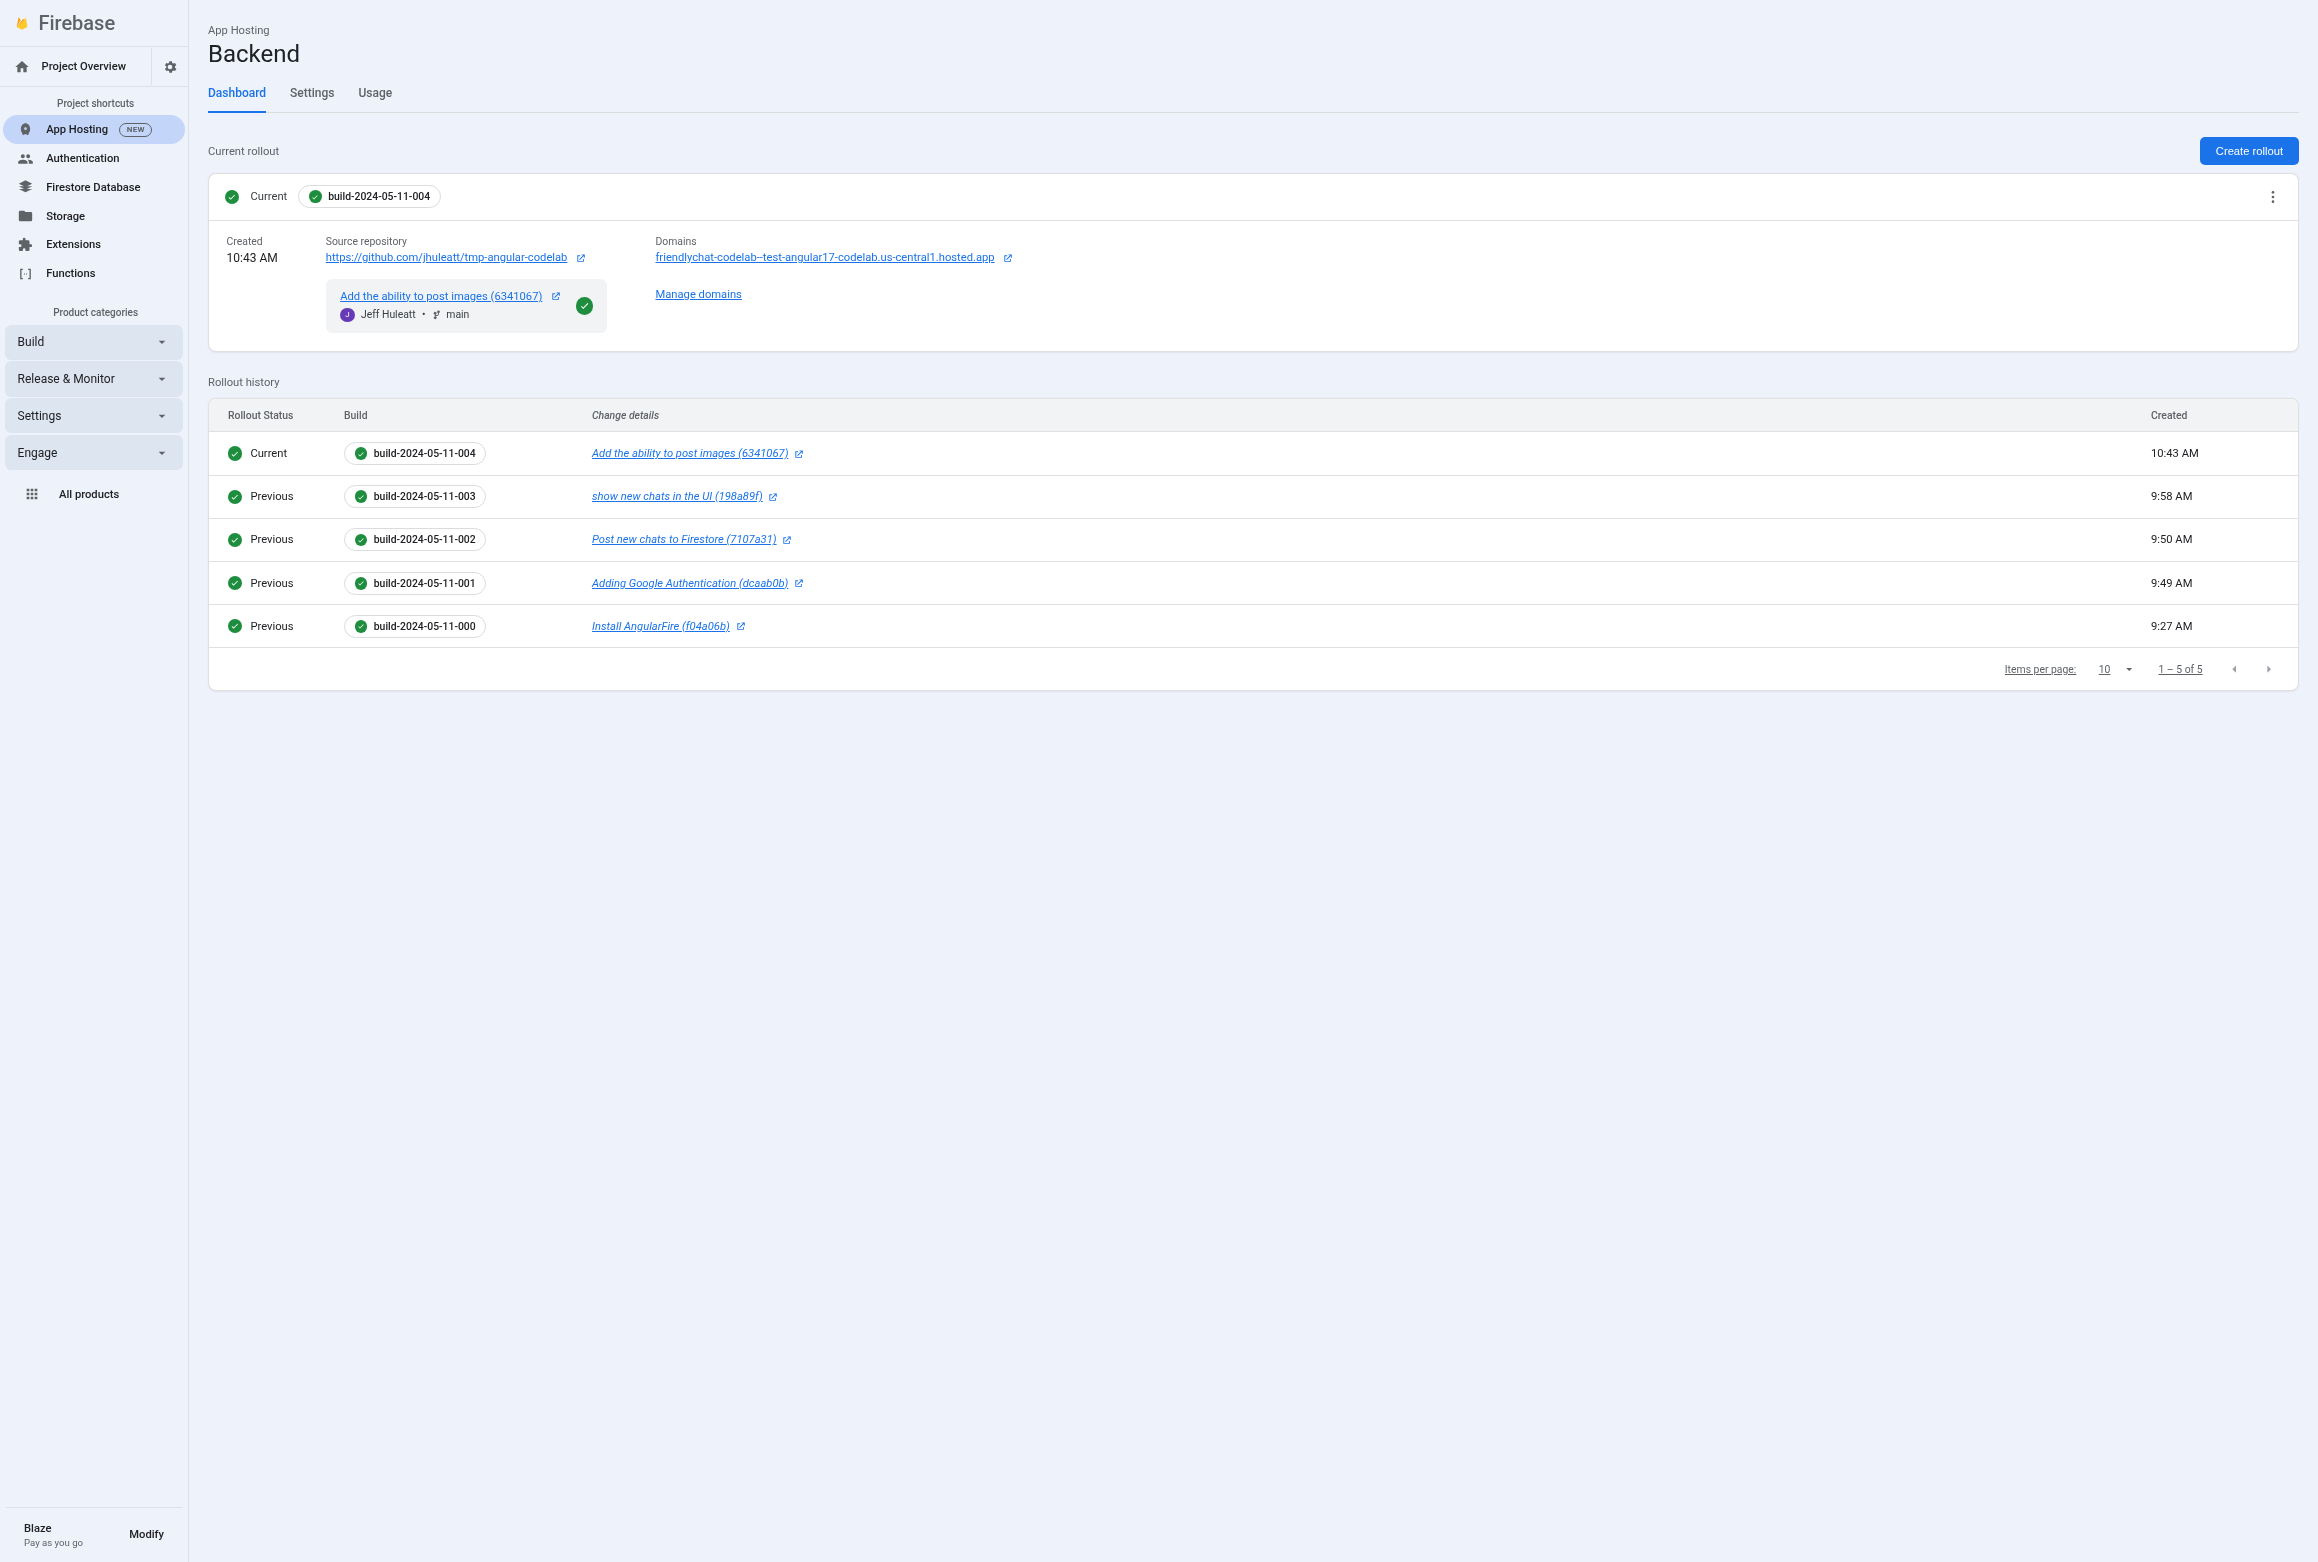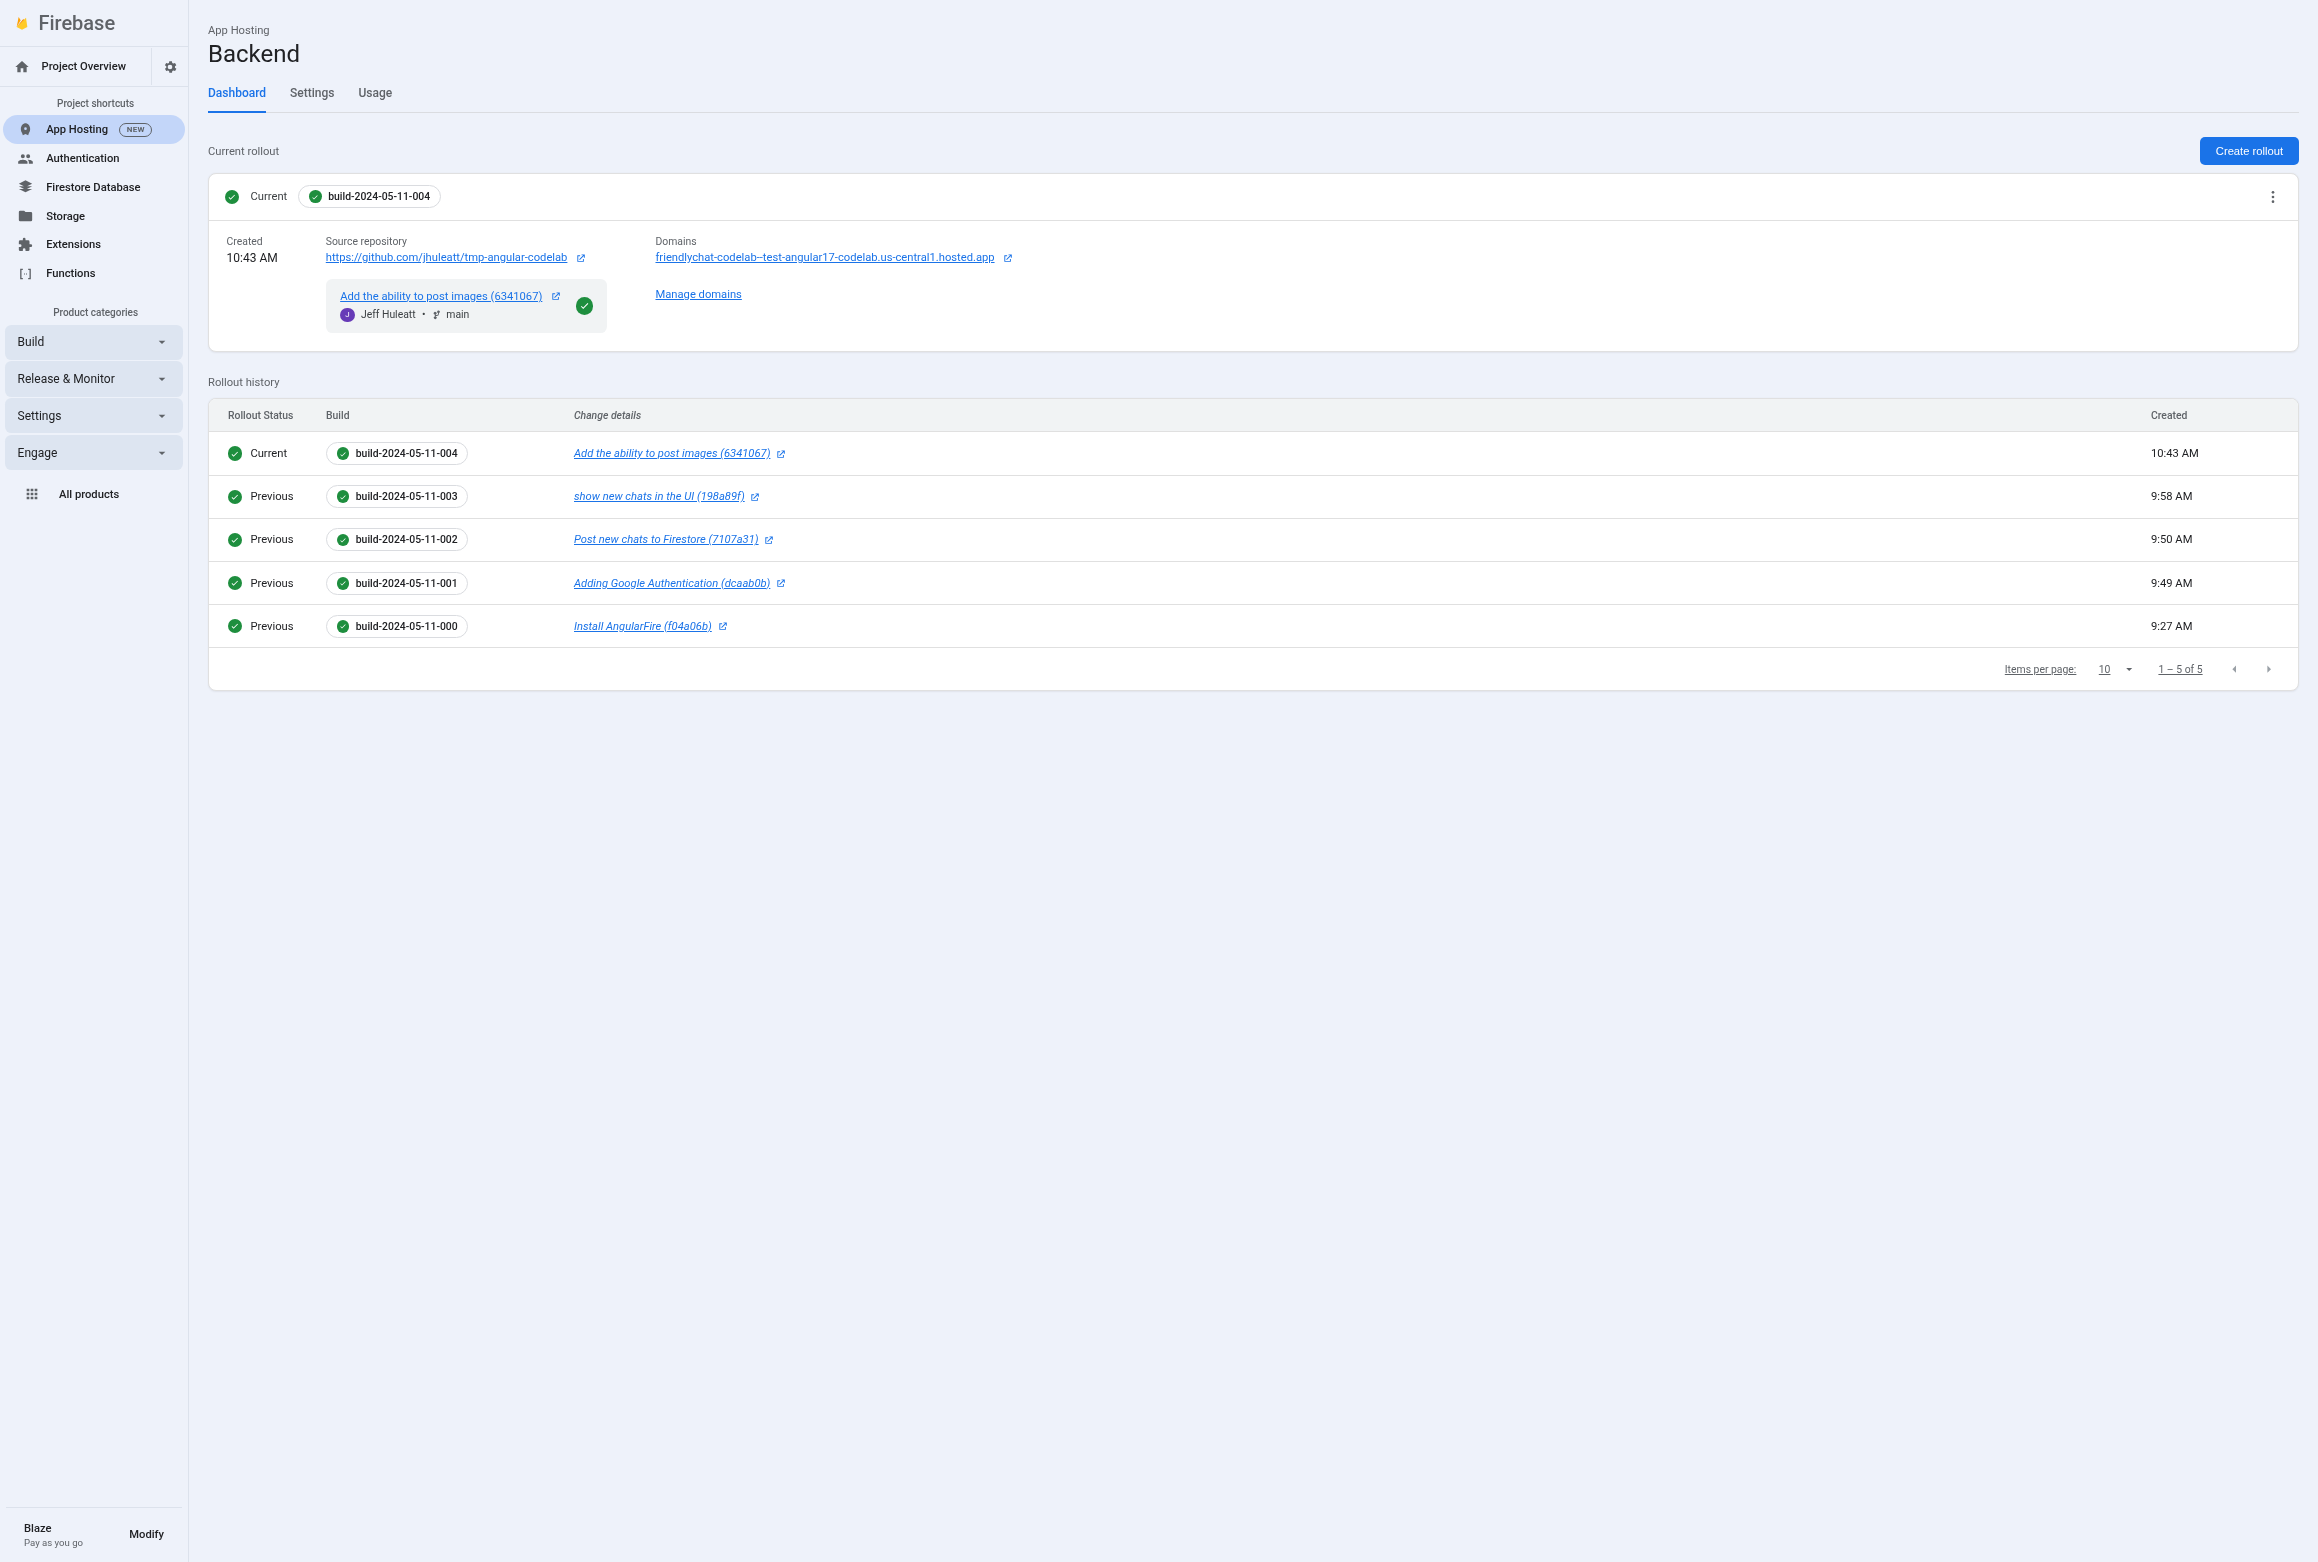--- a/index.html
+++ b/index.html
@@ -174,21 +174,21 @@
   .big-check{width:17.6px;height:17.6px;border-radius:50%;background:var(--green);display:flex;align-items:center;justify-content:center;}
   .big-check svg{width:11.2px;height:11.2px;fill:#fff;}
 
   .manage-link{margin-top:24px;}
 
   
   .history-section{margin-top:24px;}
   .table-card{overflow:hidden;}
   .thead{display:flex;background:#f1f3f4;padding:9.6px 19px;font-size:10.4px;color:#5f6368;font-weight:500;}
   .trow{display:flex;align-items:center;padding:9.6px 19px;border-top:0.8px solid var(--border-light);}
-  .c-status{width:98px;display:flex;align-items:center;gap:8px;}
+  .c-status{width:116px;display:flex;align-items:center;gap:8px;}
   .c-build{width:248px;}
   .c-change{flex:1;font-style:italic;}
   .c-created{width:128px;}
   .row-status{font-size:11.2px;}
   .row-link{color:var(--link);text-decoration:underline;font-size:11.2px;}
 
   .pager{
     display:flex;justify-content:flex-end;align-items:center;gap:22.4px;
     padding:11.2px 19px;border-top:0.8px solid var(--border-light);
     font-size:10.4px;color:var(--text-secondary);text-decoration:underline;

